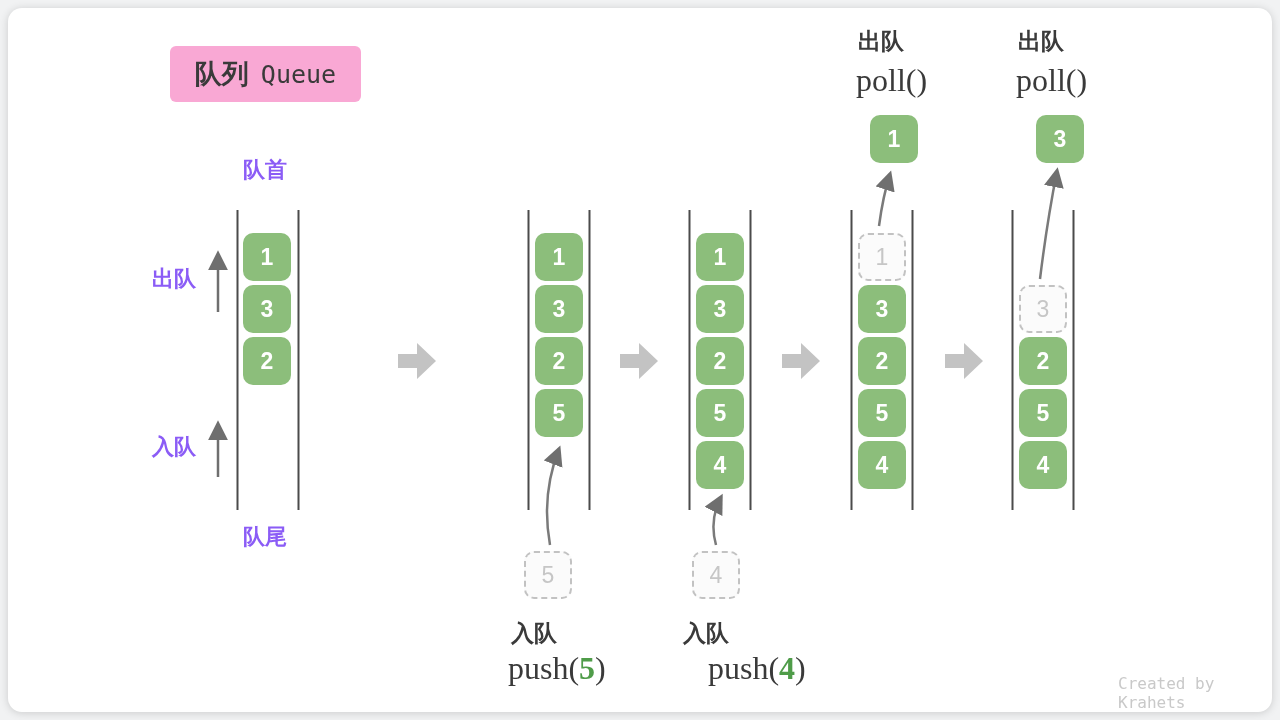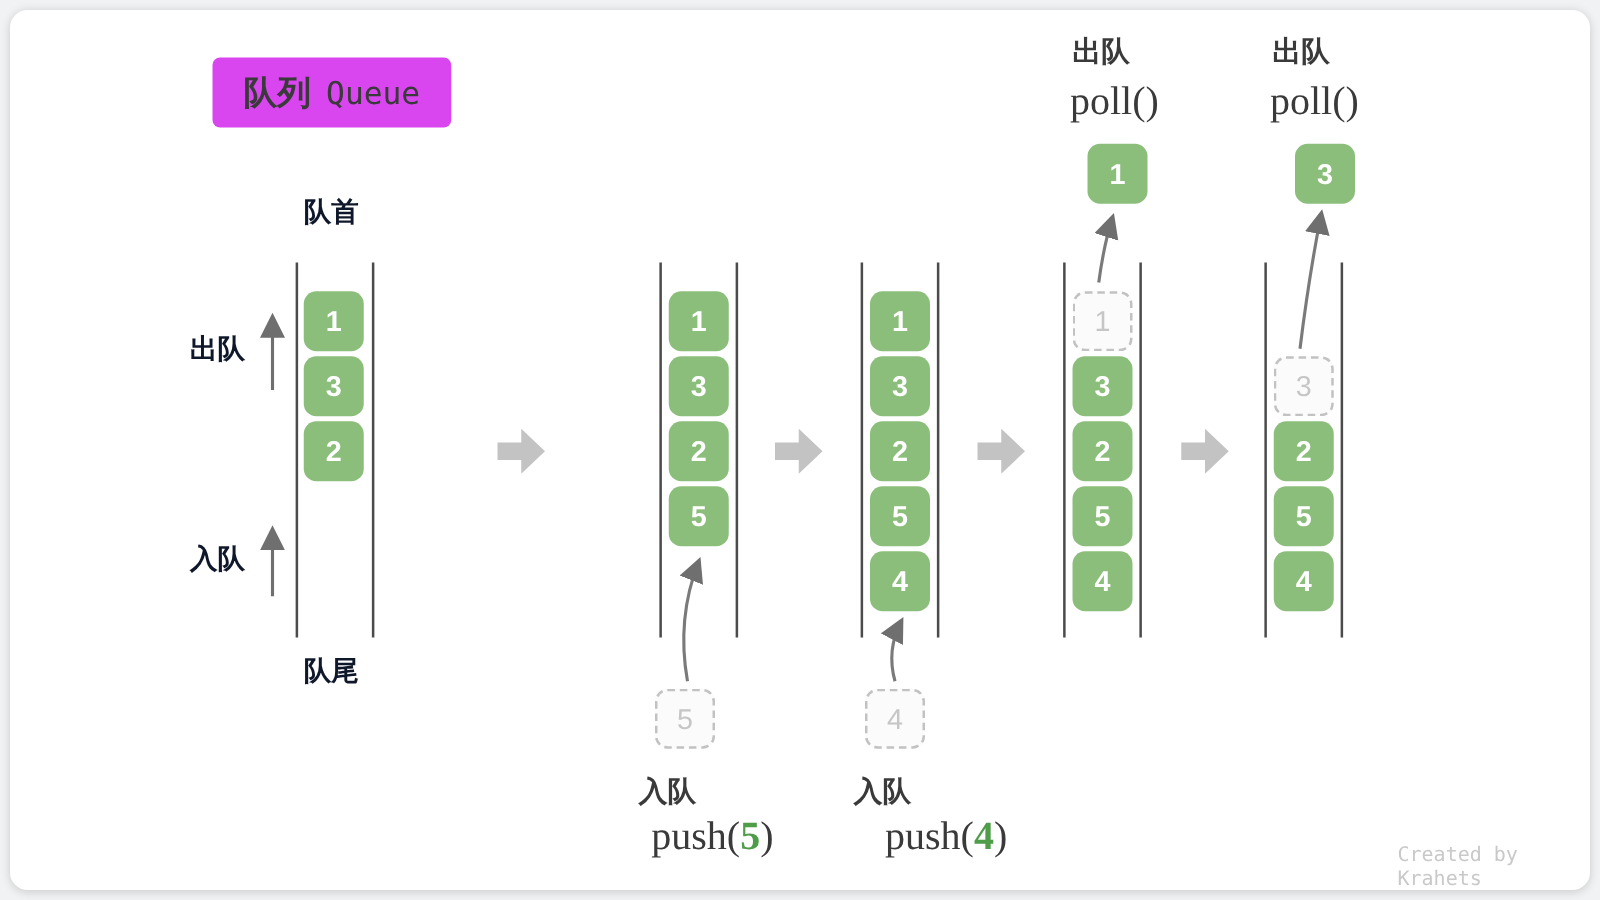--- a/index.html
+++ b/index.html
@@ -10,26 +10,26 @@
     color:#3a3a3a;overflow:hidden;
   }
   .card{
     position:absolute;left:8px;top:8px;right:8px;bottom:8px;
     background:#ffffff;border-radius:14px;
     box-shadow:0 1px 8px rgba(0,0,0,0.16);
   }
   .abs{position:absolute;}
   svg.overlay{position:absolute;left:0;top:0;width:1280px;height:720px;pointer-events:none;z-index:3;}
   .title-badge{
-    left:170px;top:46px;width:191px;height:56px;background:#d946ef;border-radius:6px;
+    left:170px;top:46px;width:191px;height:56px;background:#f9a8d4;border-radius:6px;
     display:flex;align-items:center;justify-content:center;gap:12px;z-index:2;
   }
   .title-zh{font-size:27px;font-weight:700;color:#3a3a3a;}
   .title-en{font-family:"DejaVu Sans Mono","Liberation Mono",monospace;font-size:25px;color:#3a3a3a;}
-  .zh-label{font-size:22px;font-weight:700;color:#0f172a;z-index:2;}
+  .zh-label{font-size:22px;font-weight:700;color:#8b5cf6;z-index:2;}
   .qbox{
     width:48px;height:48px;border-radius:10px;background:#8CBE7B;
     display:flex;align-items:center;justify-content:center;
     color:#ffffff;font-size:23px;font-weight:700;z-index:4;
   }
   .qslot{
     width:44px;height:44px;border-radius:10px;border:2px dashed #c2c2c2;background:#fbfbfb;
     display:flex;align-items:center;justify-content:center;
     color:#c6c6c6;font-size:23px;font-weight:400;z-index:2;
   }
@@ -96,21 +96,21 @@
 <div class="abs qbox" style="left:243px;top:233px;">1</div>
 <div class="abs qbox" style="left:243px;top:285px;">3</div>
 <div class="abs qbox" style="left:243px;top:337px;">2</div>
 
 <div class="abs qbox" style="left:535px;top:233px;">1</div>
 <div class="abs qbox" style="left:535px;top:285px;">3</div>
 <div class="abs qbox" style="left:535px;top:337px;">2</div>
 <div class="abs qbox" style="left:535px;top:389px;">5</div>
 <div class="abs qslot" style="left:524px;top:551px;">5</div>
 <div class="abs op-zh" style="left:511px;top:618px;">入队</div>
-<div class="abs op-code" style="left:508px;top:650px;margin-left:13px;"><span>push(</span><span class="arg">5</span><span>)</span></div>
+<div class="abs op-code" style="left:508px;top:650px;"><span>push(</span><span class="arg">5</span><span>)</span></div>
 
 <div class="abs qbox" style="left:696px;top:233px;">1</div>
 <div class="abs qbox" style="left:696px;top:285px;">3</div>
 <div class="abs qbox" style="left:696px;top:337px;">2</div>
 <div class="abs qbox" style="left:696px;top:389px;">5</div>
 <div class="abs qbox" style="left:696px;top:441px;">4</div>
 <div class="abs qslot" style="left:692px;top:551px;">4</div>
 <div class="abs op-zh" style="left:683px;top:618px;">入队</div>
 <div class="abs op-code" style="left:708px;top:650px;"><span>push(</span><span class="arg">4</span><span>)</span></div>
 

